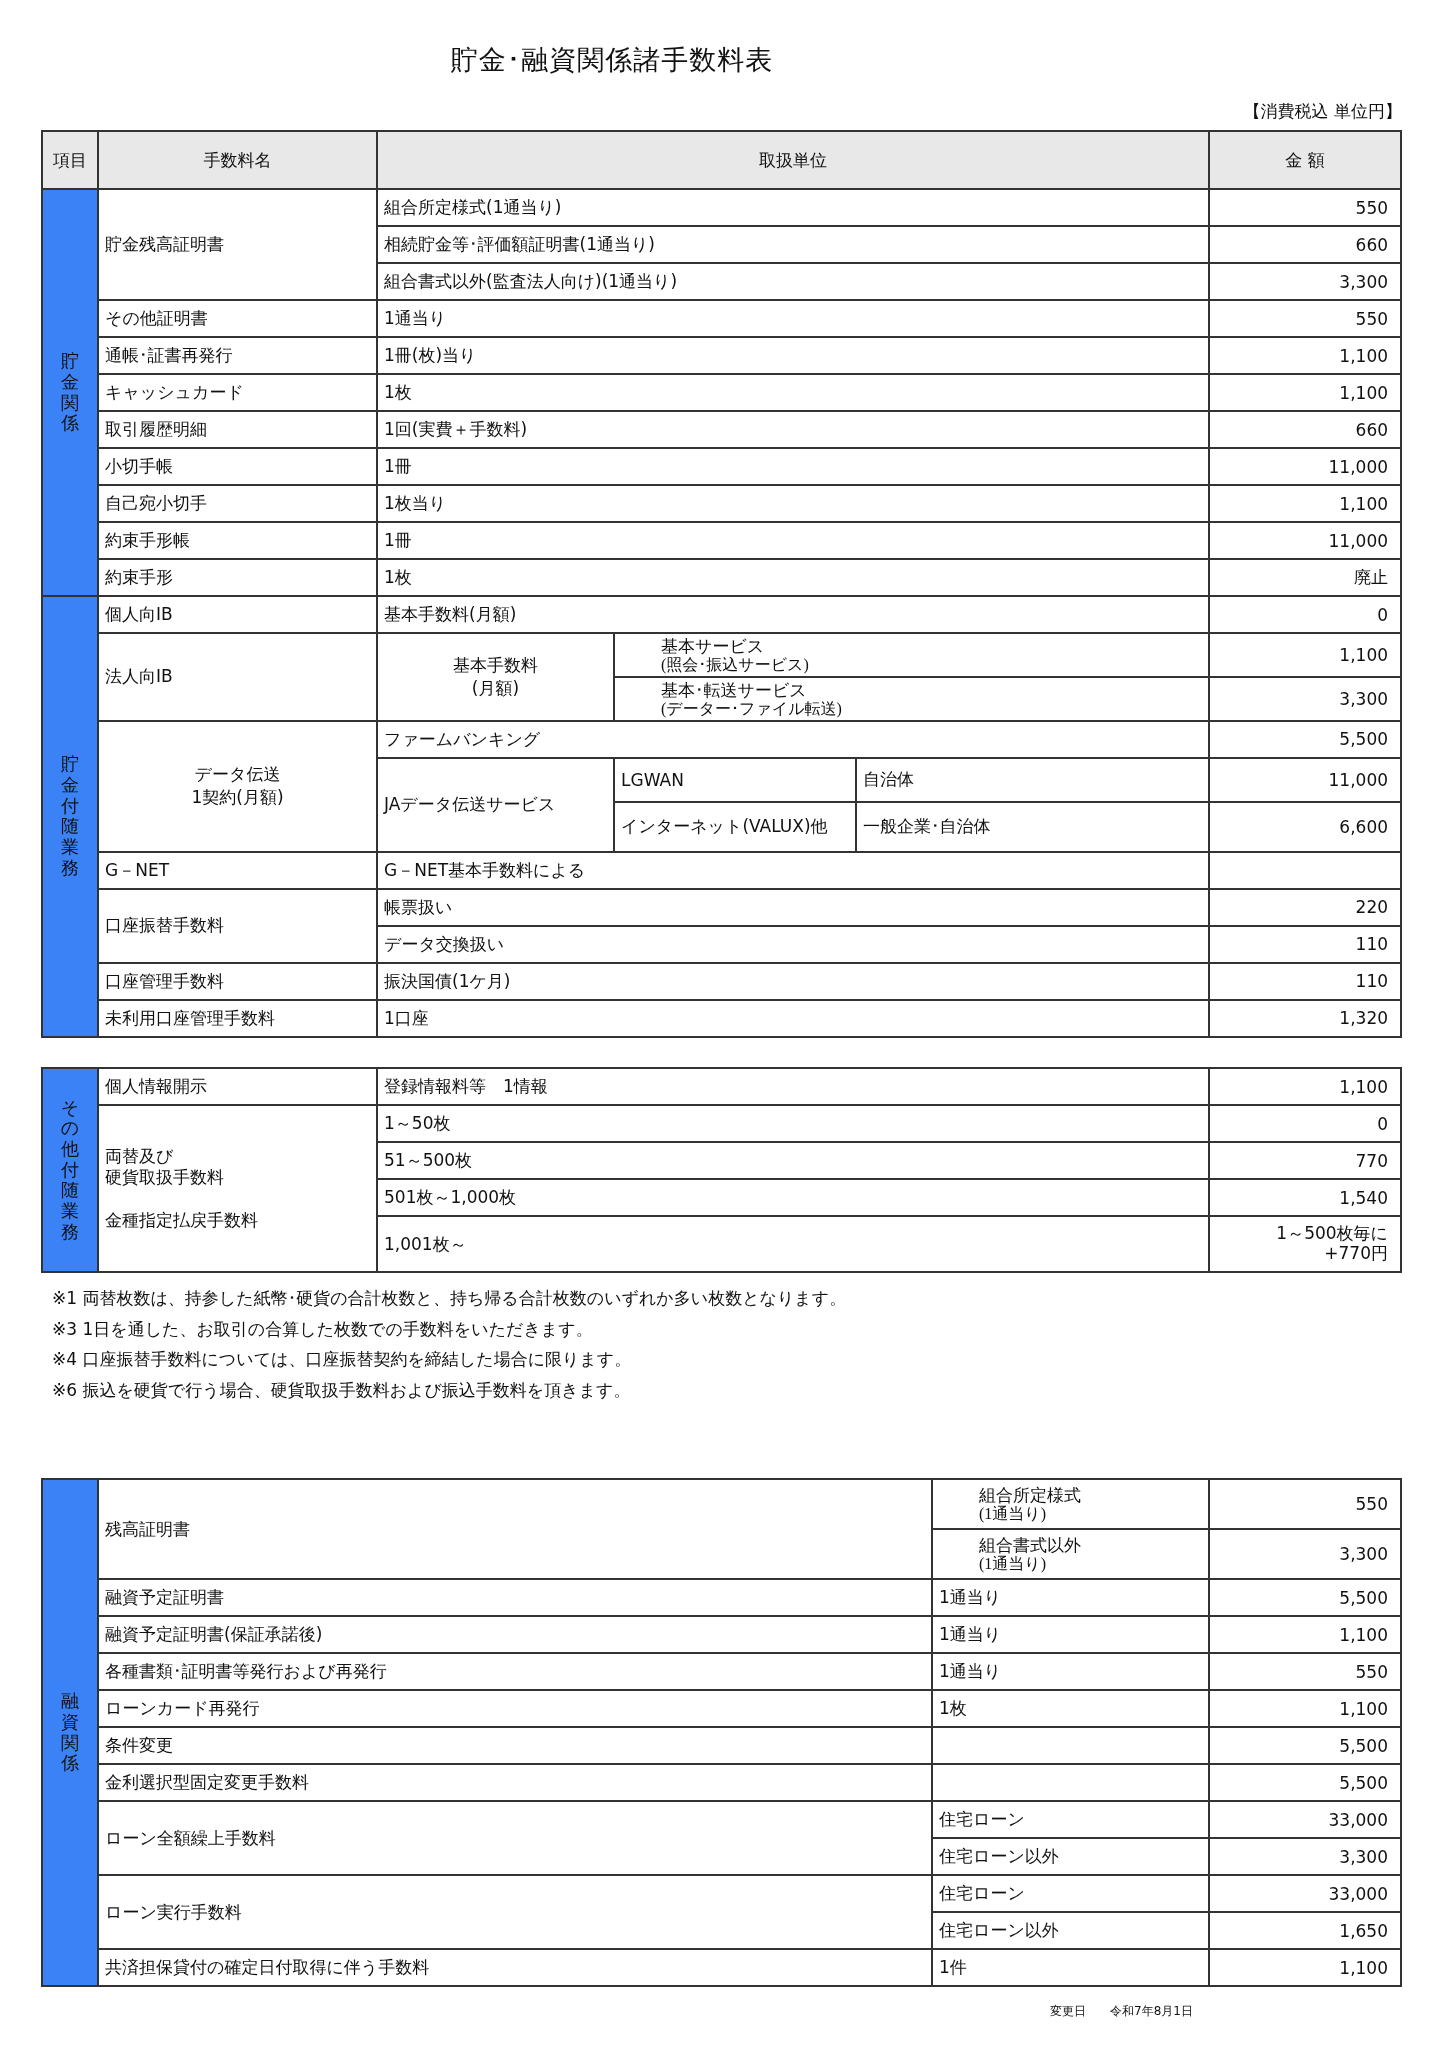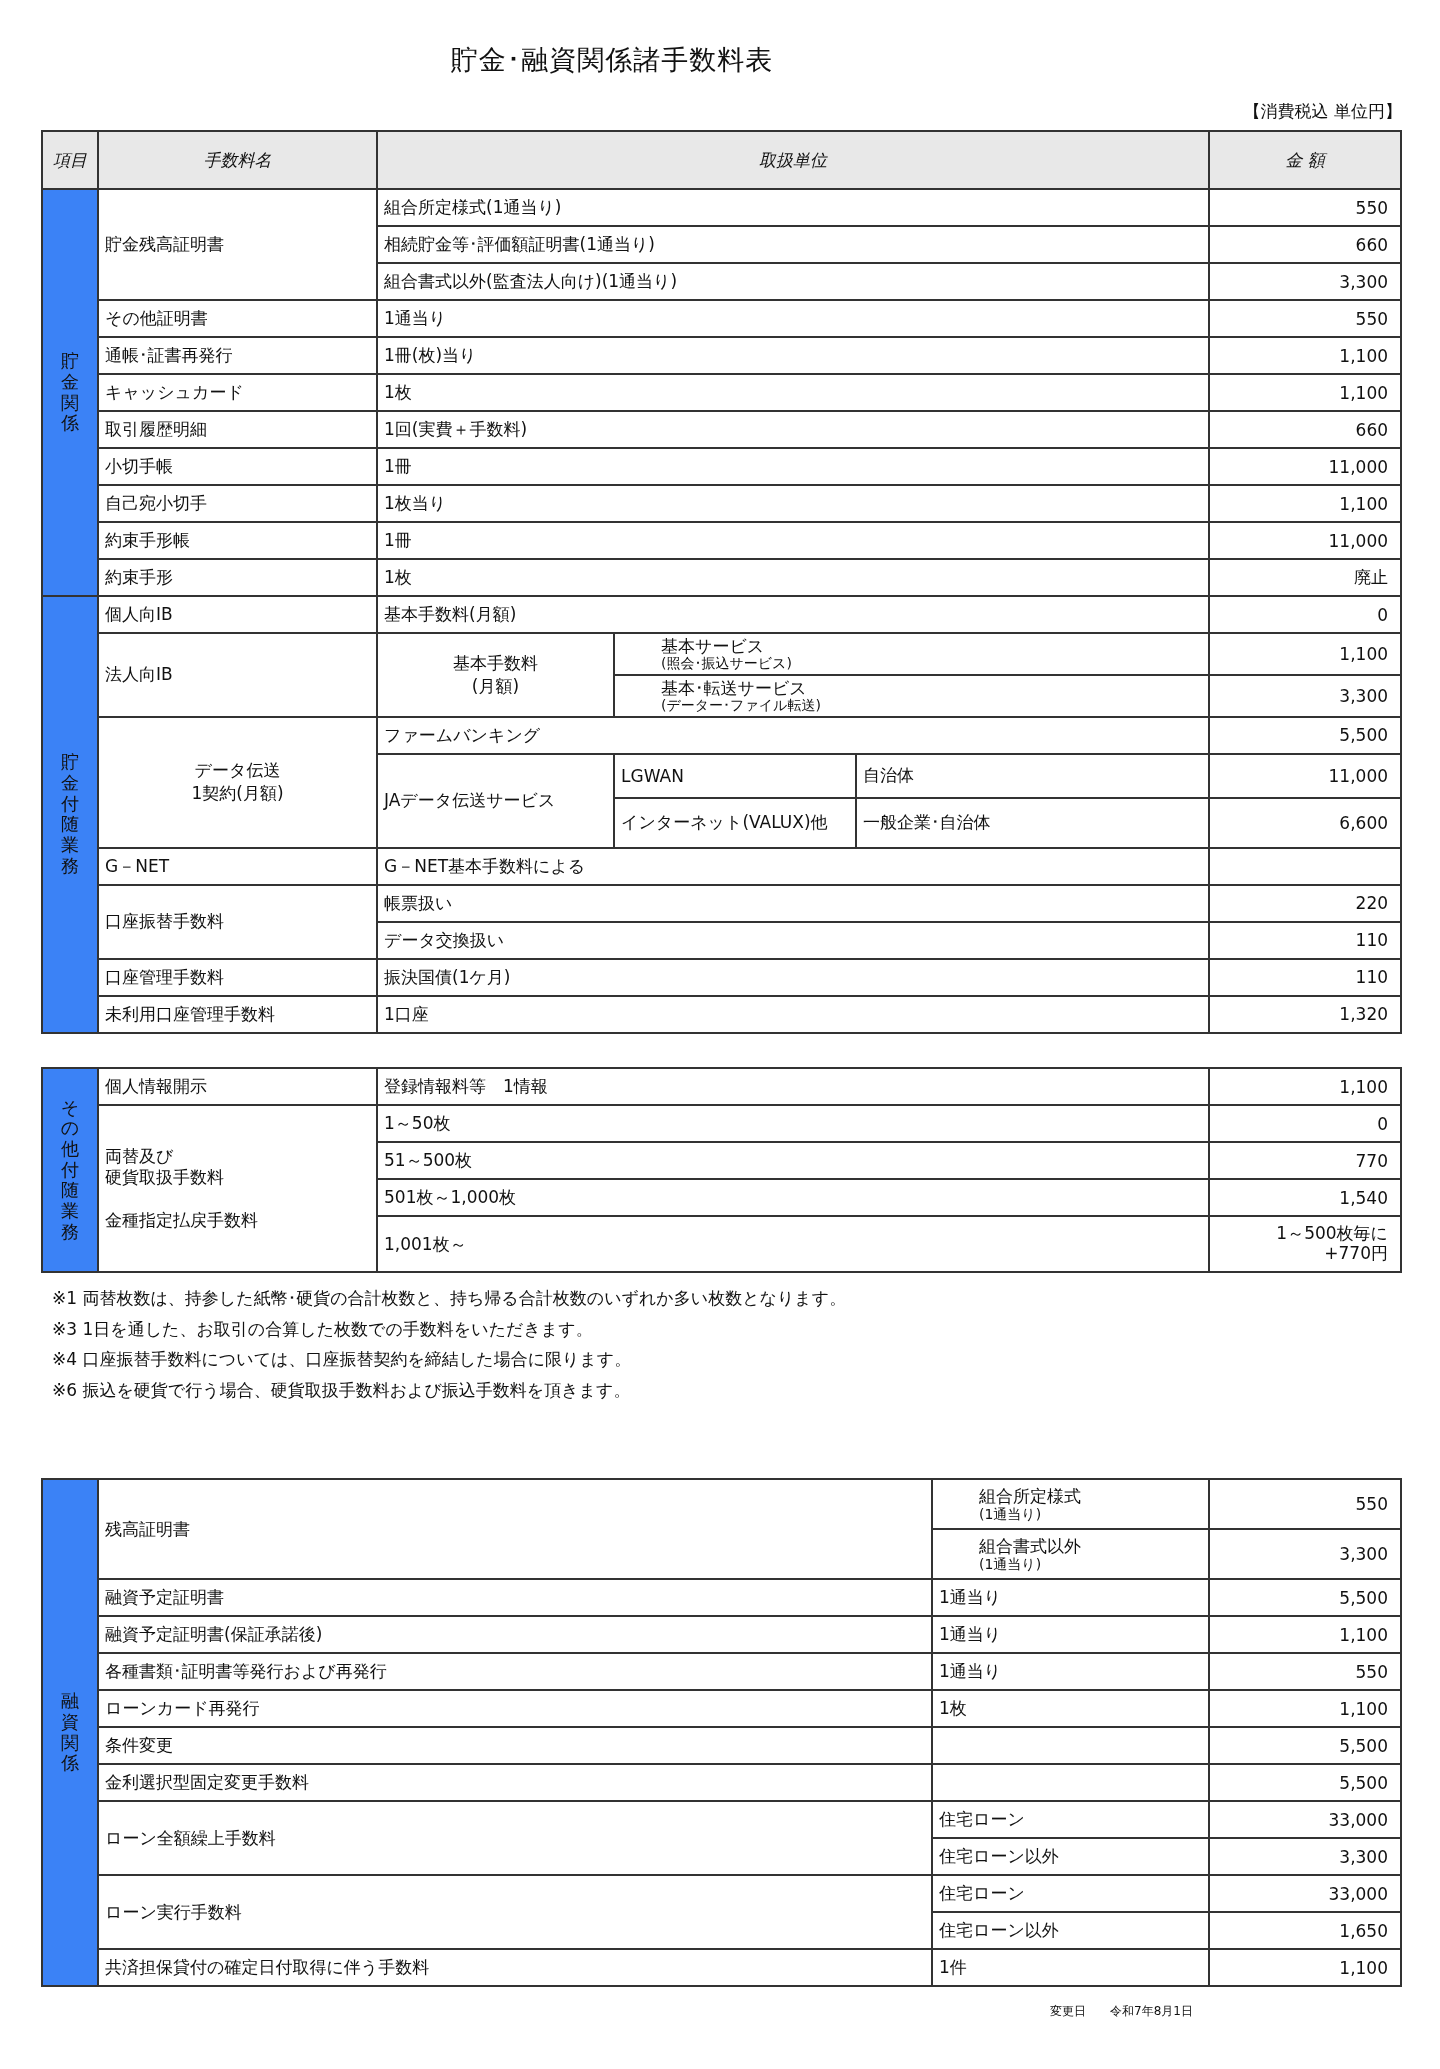--- a/index.html
+++ b/index.html
@@ -1,27 +1,27 @@
 <!DOCTYPE html>
 <html><head>
 <meta charset="utf-8">
 <style>
   html,body{margin:0;padding:0;background:#fff;}
   body{width:1440px;height:2069px;position:relative;font-family:"DejaVu Sans","Liberation Sans",sans-serif;color:#111;}
   .title{position:absolute;top:42px;left:0;width:1224px;text-align:center;font-size:27px;font-weight:normal;letter-spacing:1px;}
   .unit-note{position:absolute;top:100px;right:38px;font-size:17px;}
   table{border-collapse:collapse;position:absolute;table-layout:fixed;font-size:17px;}
   td,th{border:2px solid #333;padding:0 6px;height:35px;vertical-align:middle;text-align:left;font-weight:normal;overflow:hidden;white-space:nowrap;}
-  th{background:#e8e8e8;text-align:center;height:56px;font-style:italic;}
+  th{background:#e8e8e8;text-align:center;height:56px;}
   td.cat{background:#3b82f6;text-align:center;padding:0;white-space:normal;line-height:1.15;font-size:18px;}
   td.cat span{display:inline-block;width:20px;word-break:break-all;}
   td.amt{text-align:right;padding-right:12px;}
   td.center{text-align:center;white-space:normal;}
   td.wrap{white-space:normal;line-height:1.2;}
-  .sm{font-size:14px;display:block;line-height:1.1;}
+  .sm{font-size:16px;display:block;line-height:1.1;font-family:Liberation Serif, serif;}
   .two{line-height:1.05;padding-top:2px;padding-bottom:2px;padding-left:46px;}
   .notes{position:absolute;top:1283px;left:52px;font-size:17px;line-height:30.5px;}
   .footer{position:absolute;top:2003px;left:1050px;font-size:12px;}
   .footer span{margin-right:24px;}
 </style>
 </head>
 <body>
 
 <div class="title">貯金･融資関係諸手数料表</div>
 <div class="unit-note">【消費税込 単位円】</div>

